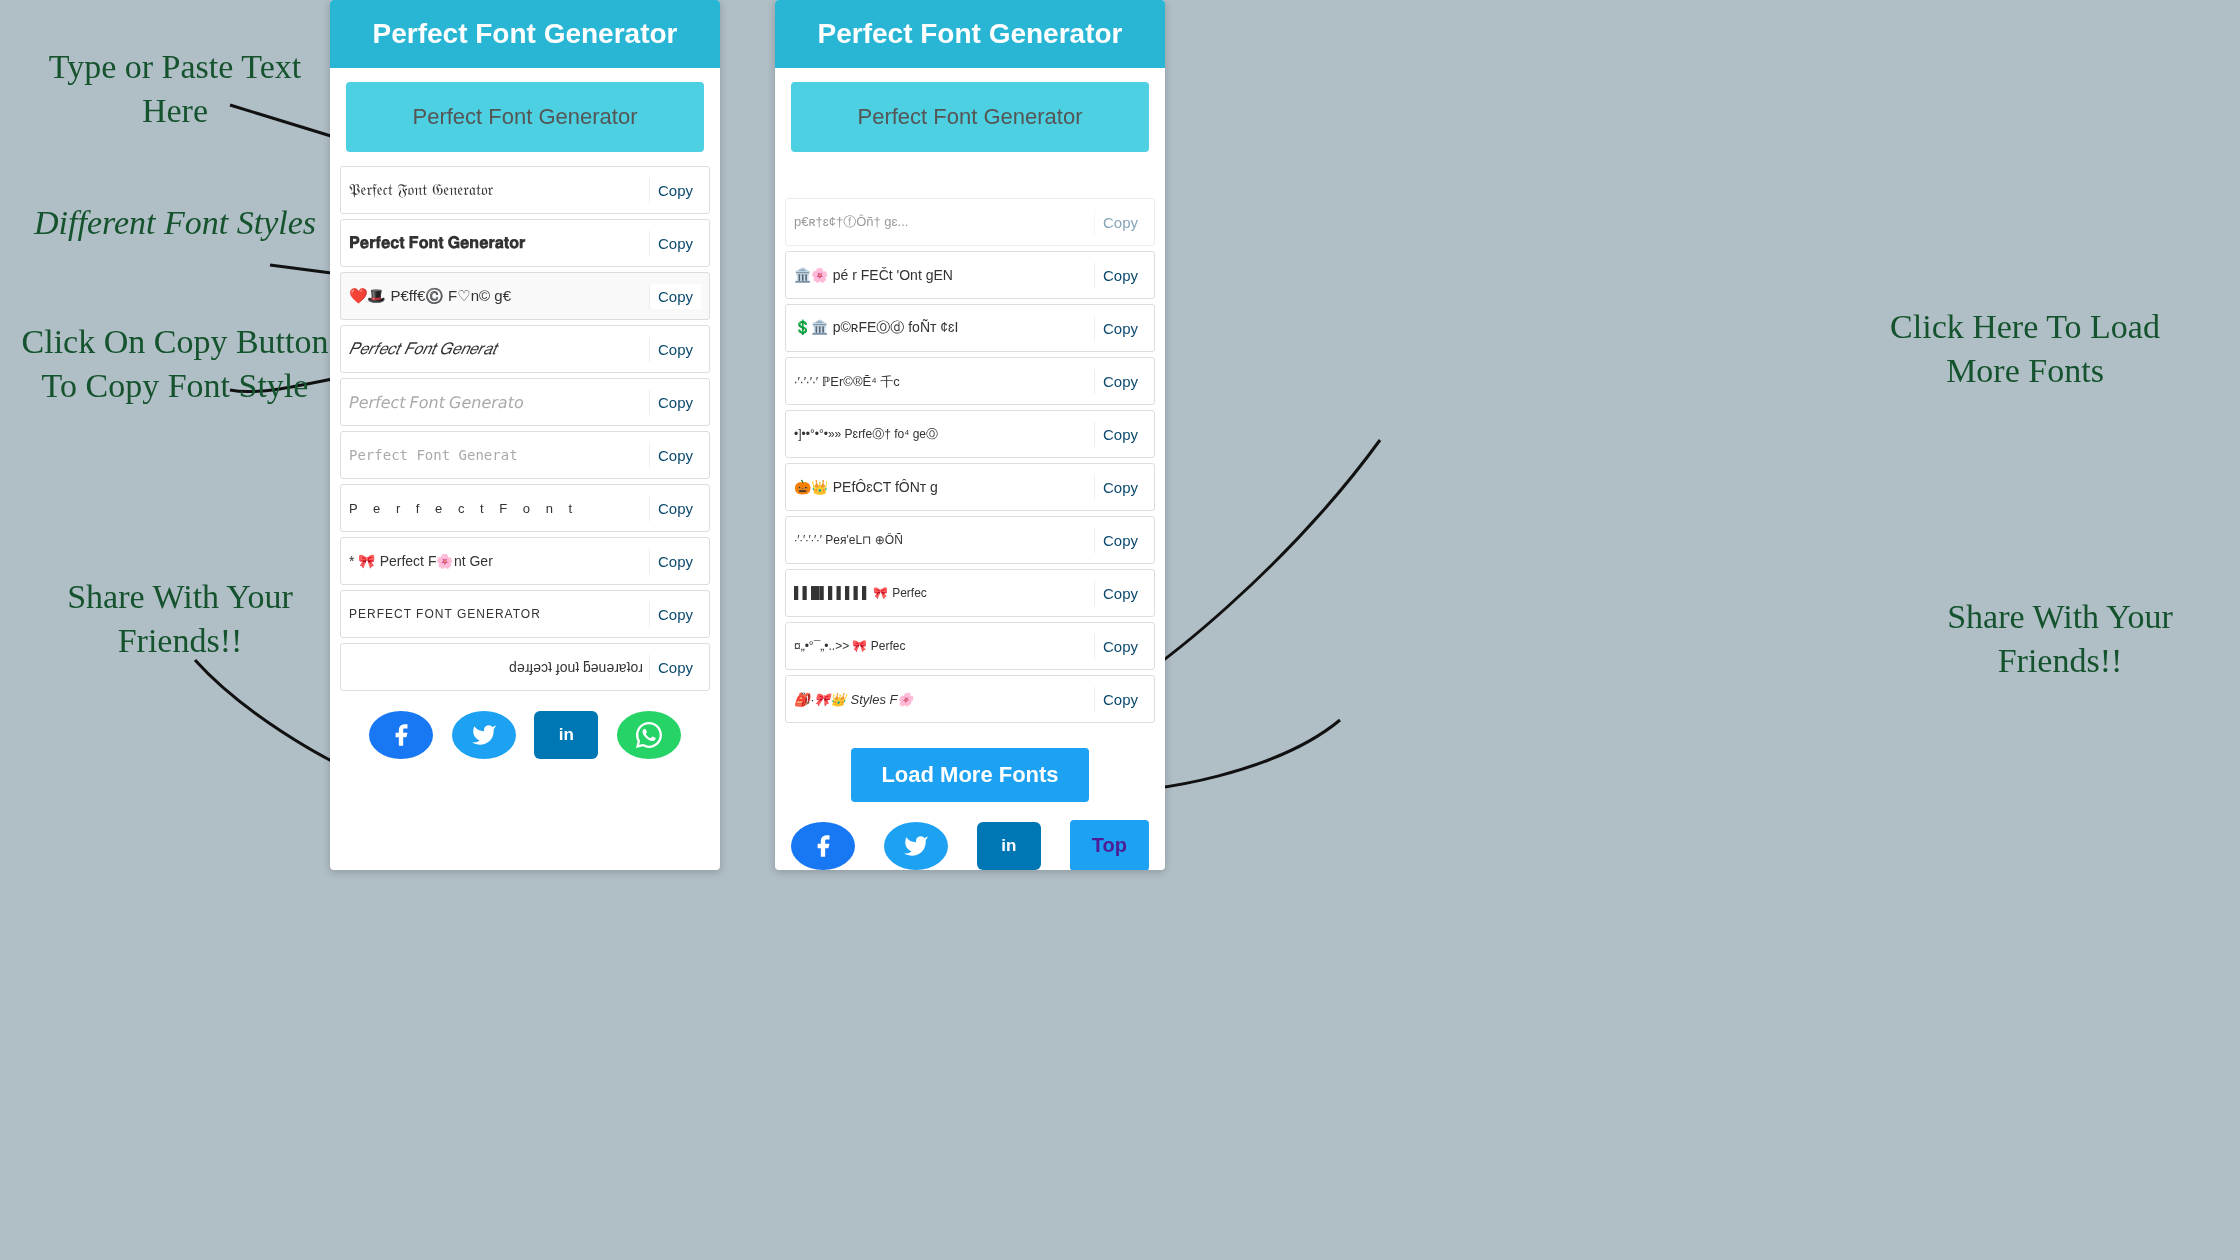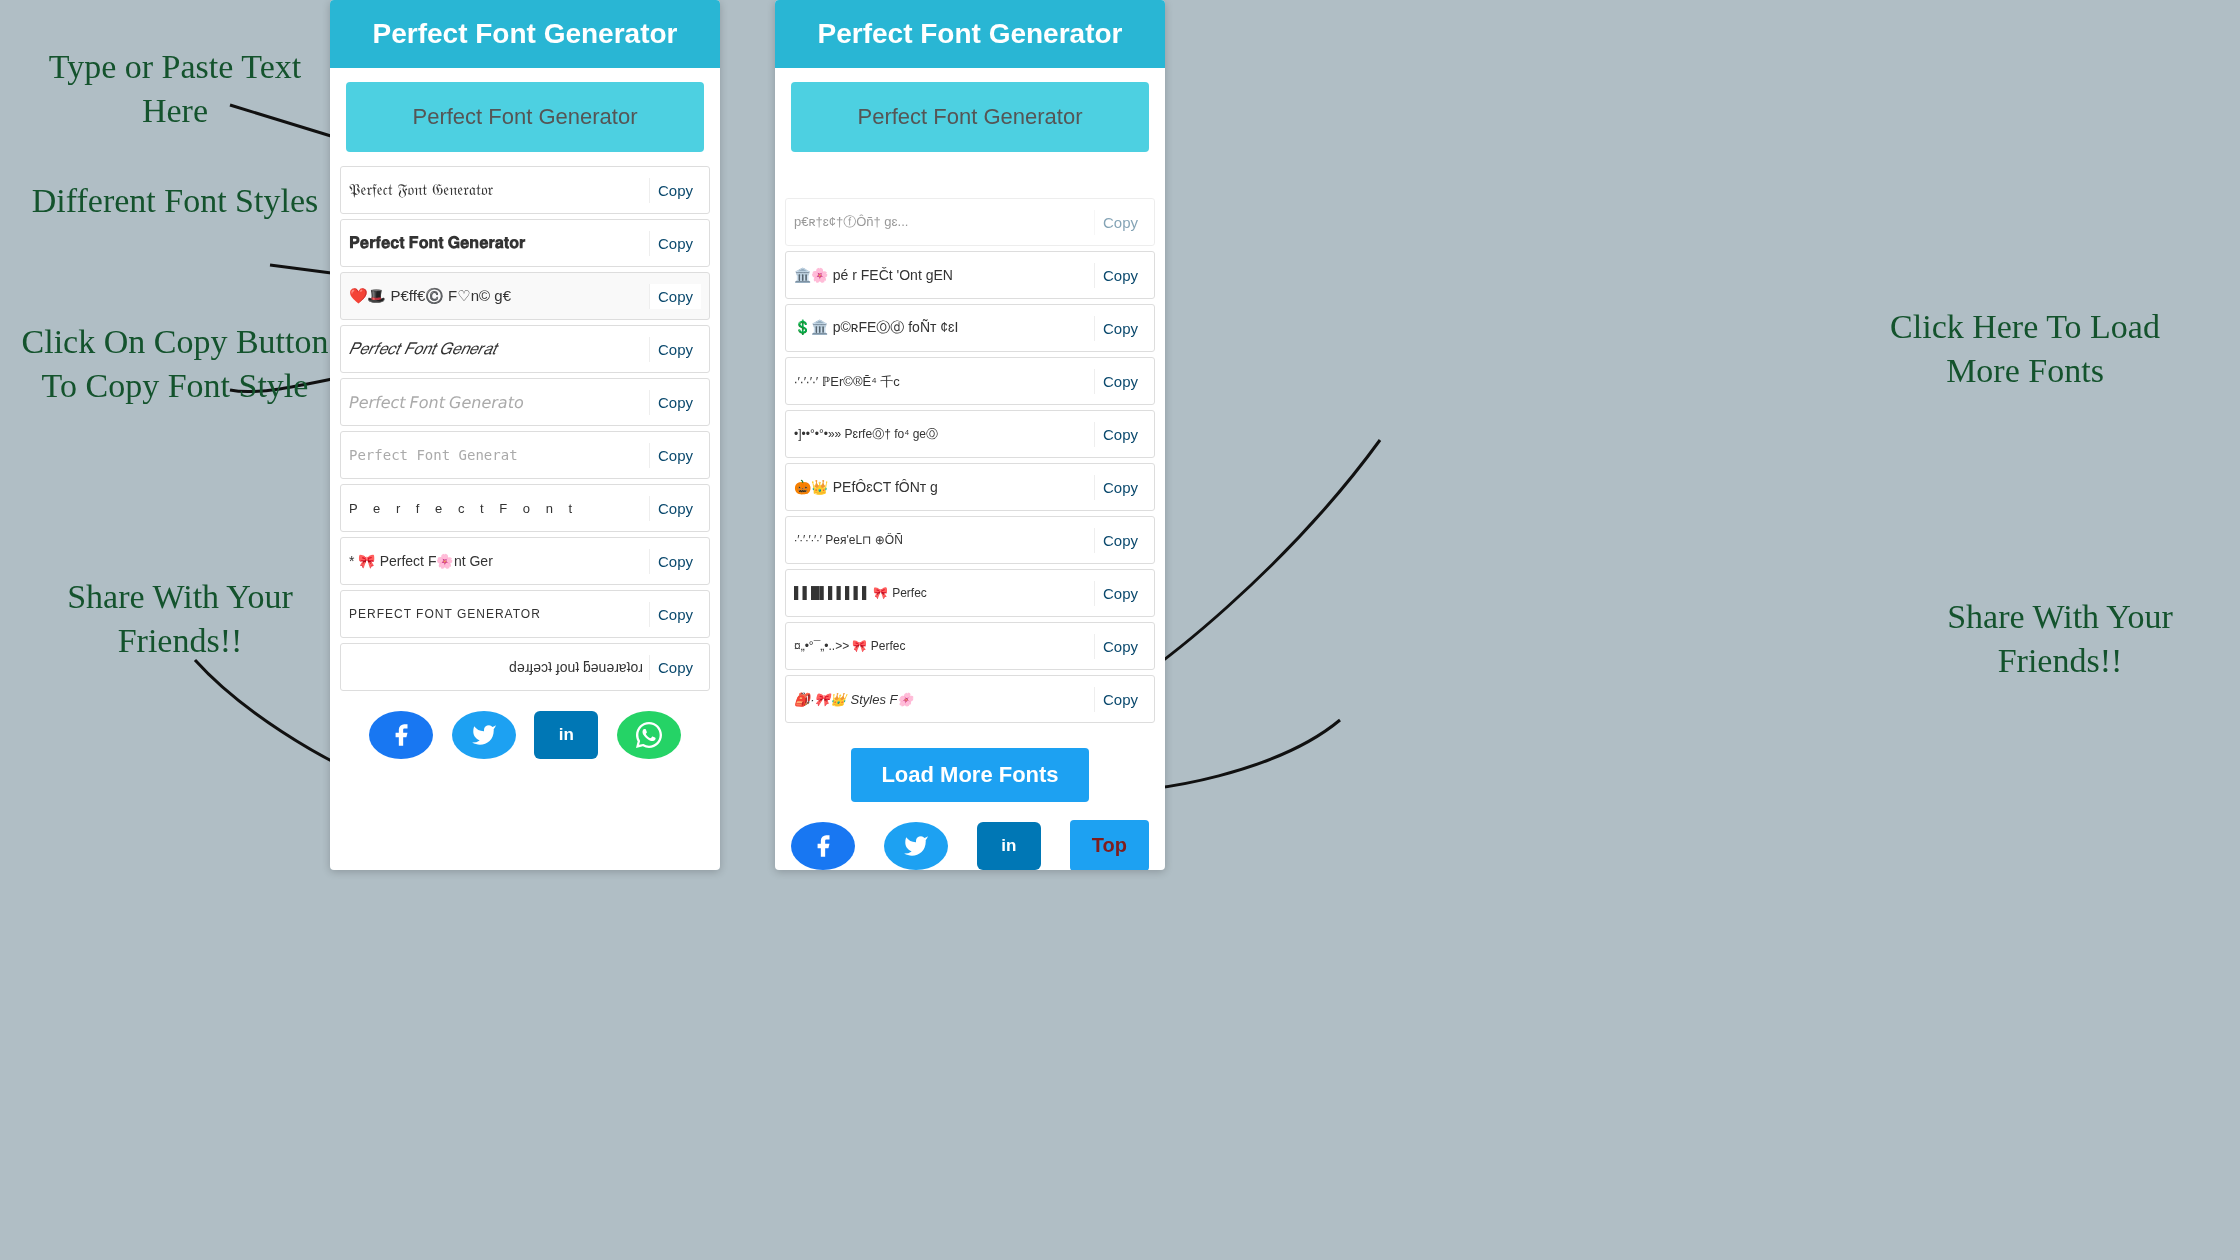--- a/index.html
+++ b/index.html
@@ -139,21 +139,21 @@
       font-size: 22px;
       font-weight: bold;
       cursor: pointer;
       margin: 10px auto;
       display: block;
     }
 
     
     .top-btn {
       background: #29b6d4;
-      color: #7f1d1d;
+      color: #4c1d95;
       border: none;
       border-radius: 4px;
       padding: 14px 22px;
       font-size: 20px;
       font-weight: bold;
       cursor: pointer;
     }
 
     .partial-row {
       opacity: 0.6;
@@ -178,21 +178,21 @@
   <path d="M 195 660 C 240 710 320 760 378 782" stroke="#111" stroke-width="3" fill="none" marker-end="url(#arrowhead)"></path>
 
   <path d="M 1380 440 C 1300 550 1160 680 1060 724" stroke="#111" stroke-width="3" fill="none" marker-end="url(#arrowhead)"></path>
 
   <path d="M 1340 720 C 1280 770 1160 795 1090 792" stroke="#111" stroke-width="3" fill="none" marker-end="url(#arrowhead)"></path>
 </svg>
 
 <div class="annotation" style="left: 30px; top: 45px; width: 290px;">Type or Paste Text
 Here</div>
 
-<div class="annotation" style="left: 30px; top: 179px; width: 290px;">Different Font
+<div class="annotation" style="left: 30px; top: 201px; width: 290px; font-style: italic;">Different Font
 Styles</div>
 
 <div class="annotation" style="left: 20px; top: 320px; width: 310px;">Click On Copy
 Button To Copy
 Font Style</div>
 
 <div class="annotation" style="left: 50px; top: 575px; width: 260px;">Share With
 Your
 Friends!!</div>
 

